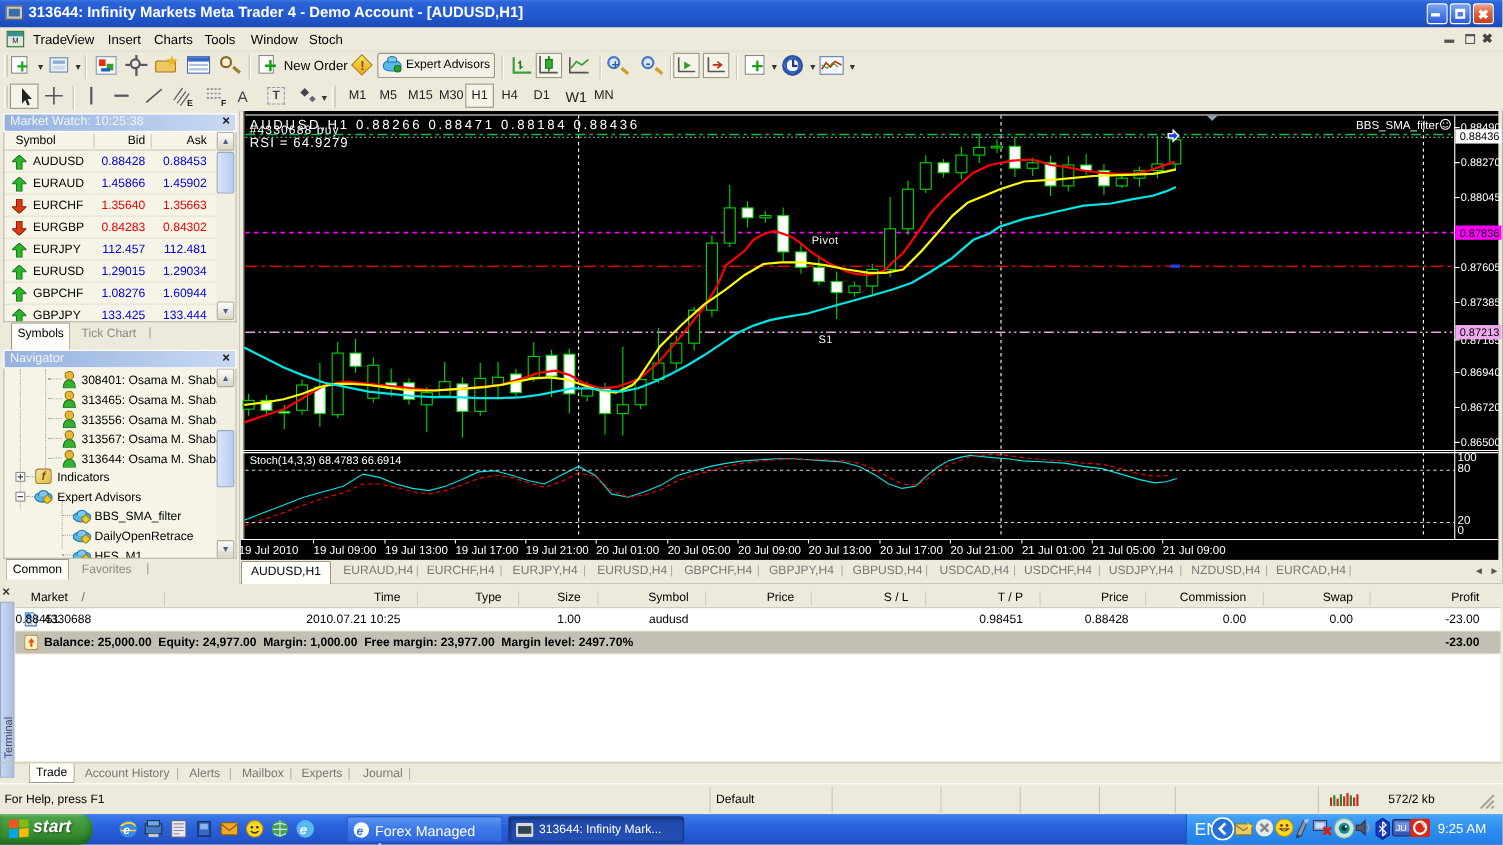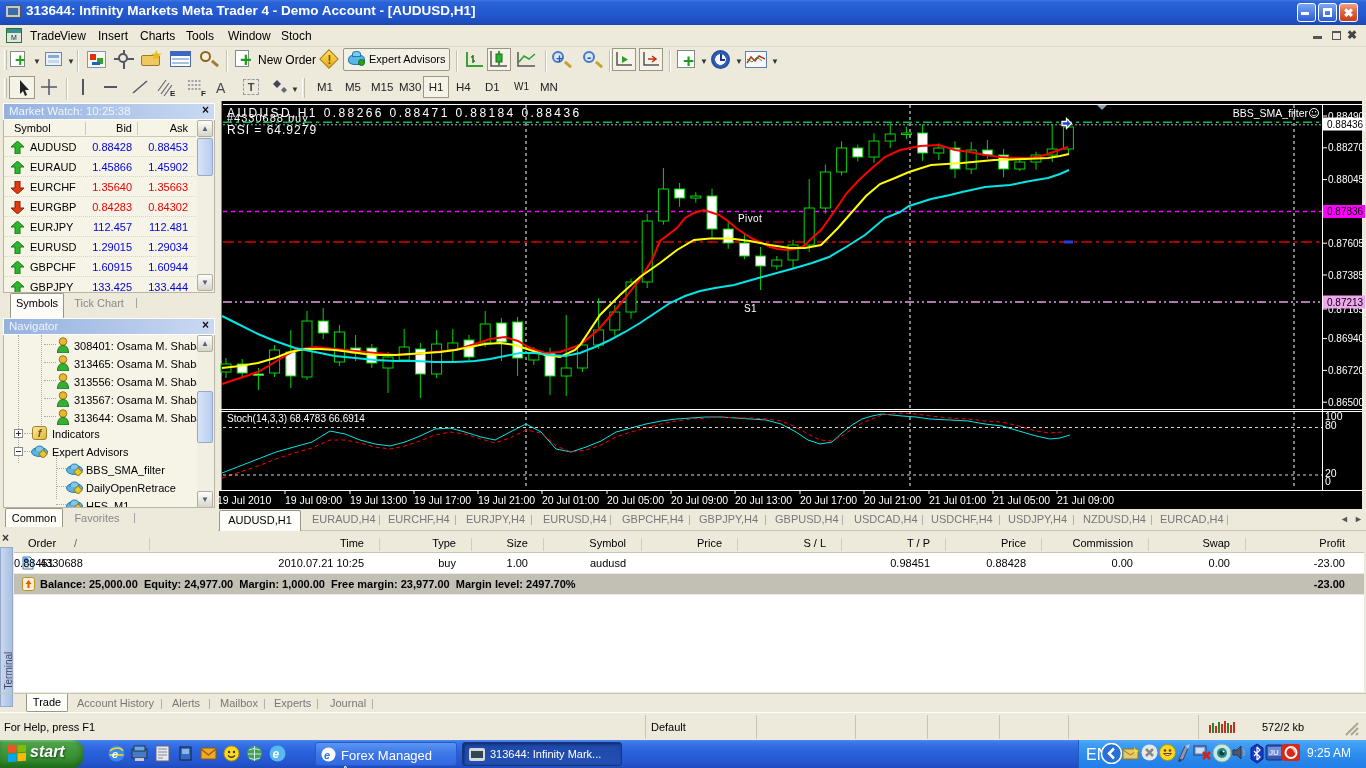--- a/index.html
+++ b/index.html
@@ -191,21 +191,21 @@
       </svg></div>
   <div class="abs" style="left:291px;top:10px;font-size:8px;color:#333;">▼</div>
   <div class="abs" style="left:302px;top:3px;width:3px;height:20px;border-left:1px solid #fff;border-right:1px solid #C0BDA8;"></div>
   <span class="abs" style="left:317px;top:6px;font-size:11.5px;color:#222;">M1</span>
   <span class="abs" style="left:345px;top:6px;font-size:11.5px;color:#222;">M5</span>
   <span class="abs" style="left:371px;top:6px;font-size:11.5px;color:#222;">M15</span>
   <span class="abs" style="left:399px;top:6px;font-size:11.5px;color:#222;">M30</span>
   <span class="abs" style="left:423px;top:1px;width:26px;height:22px;border:1px solid #9A9784;background:#F5F3E8;text-align:center;line-height:21px;font-size:11.5px;color:#222;">H1</span>
   <span class="abs" style="left:456px;top:6px;font-size:11.5px;color:#222;">H4</span>
   <span class="abs" style="left:485px;top:6px;font-size:11.5px;color:#222;">D1</span>
-  <span class="abs" style="left:514px;top:6px;font-size:10px;color:#222;">W1</span>
+  <span class="abs" style="left:514px;top:6px;font-size:13px;color:#222;">W1</span>
   <span class="abs" style="left:540px;top:6px;font-size:11.5px;color:#222;">MN</span>
 </div>
 
 <div class="abs" style="left:0;top:101px;width:218px;height:430px;background:#EDEADB;font-size:11px;">
 
   <div class="abs" style="left:3px;top:2px;width:212px;height:17px;background:linear-gradient(90deg,#94B1DF,#C9D9F2);border:1px solid #fff;color:#F0F4FB;font-size:11.5px;padding:1px 0 0 5px;">Market Watch: 10:25:38</div>
   <div class="abs" style="left:202px;top:4px;color:#111;font-size:12px;font-weight:bold;line-height:11px;">×</div>
   <div class="abs" style="left:3px;top:19px;width:212px;height:173px;background:#F6F3E7;border:1px solid #B8B5A4;border-top:none;overflow:hidden;">
     <div class="abs" style="left:0;top:0;width:192px;height:17px;border-bottom:1px solid #CCC9B8;">
       <span class="abs" style="left:10px;top:2px;color:#000;">Symbol</span>
@@ -262,21 +262,21 @@
           </svg>
           <span style="position:absolute;left:26px;top:4px;color:#000;">EURUSD</span>
           <span style="position:absolute;left:0;top:4px;width:128px;text-align:right;color:#0000D8;">1.29015</span>
           <span style="position:absolute;left:0;top:4px;width:184px;text-align:right;color:#0000D8;">1.29034</span>
         </div>
       <div style="position:relative;height:20px;border-bottom:1px dotted #D8D5C4;">
           <svg style="position:absolute;left:7px;top:4px;" width="13" height="13">
             <path d="M6.5,0 L13,6 L9,6 L9,13 L4,13 L4,6 L0,6 Z" fill="#2DB52D" stroke="#1A7A1A"></path>
           </svg>
           <span style="position:absolute;left:26px;top:4px;color:#000;">GBPCHF</span>
-          <span style="position:absolute;left:0;top:4px;width:128px;text-align:right;color:#0000D8;">1.60915</span>
+          <span style="position:absolute;left:0;top:4px;width:128px;text-align:right;color:#0000D8;">1.08276</span>
           <span style="position:absolute;left:0;top:4px;width:184px;text-align:right;color:#0000D8;">1.60944</span>
         </div>
       <div style="position:relative;height:20px;">
           <svg style="position:absolute;left:7px;top:4px;" width="13" height="13">
             <path d="M6.5,0 L13,6 L9,6 L9,13 L4,13 L4,6 L0,6 Z" fill="#2DB52D" stroke="#1A7A1A"></path>
           </svg>
           <span style="position:absolute;left:26px;top:4px;color:#000;">GBPJPY</span>
           <span style="position:absolute;left:0;top:4px;width:128px;text-align:right;color:#0000D8;">133.425</span>
           <span style="position:absolute;left:0;top:4px;width:184px;text-align:right;color:#0000D8;">133.444</span>
         </div>
@@ -623,21 +623,21 @@
   <span class="abs" style="left:1136px;top:5px;font-size:9px;color:#555;">►</span>
 </div>
 
 <div class="abs" style="left:0;top:531px;width:1366px;height:181px;background:#EDEADB;">
   <div class="abs" style="left:2px;top:3px;width:9px;height:9px;color:#333;font-size:12px;font-weight:bold;line-height:8px;">×</div>
   <div class="abs" style="left:0;top:16px;width:13px;height:160px;background:linear-gradient(90deg,#C8D8F0,#A8C0E4);border:1px solid #98A8C8;">
     <div style="position:absolute;left:-17px;top:112px;transform:rotate(-90deg);transform-origin:center;width:48px;font-size:10px;color:#446;">Terminal</div>
   </div>
 
   <div class="abs" style="left:14px;top:5px;width:1350px;height:17px;border-bottom:1px solid #C8C5B4;font-size:11px;color:#000;">
-    <span class="abs" style="left:14px;top:1px;">Order</span>
+    <span class="abs" style="left:14px;top:1px;">Market</span>
       <span class="abs" style="left:60px;top:1px;color:#666;">/</span>
     <span class="abs" style="left:0px;top:1px;width:350px;text-align:right;">Time</span>
     <span class="abs" style="left:0px;top:1px;width:442px;text-align:right;">Type</span>
     <span class="abs" style="left:0px;top:1px;width:514px;text-align:right;">Size</span>
     <span class="abs" style="left:0px;top:1px;width:612px;text-align:right;">Symbol</span>
     <span class="abs" style="left:0px;top:1px;width:708px;text-align:right;">Price</span>
     <span class="abs" style="left:0px;top:1px;width:812px;text-align:right;">S / L</span>
     <span class="abs" style="left:0px;top:1px;width:916px;text-align:right;">T / P</span>
     <span class="abs" style="left:0px;top:1px;width:1012px;text-align:right;">Price</span>
     <span class="abs" style="left:0px;top:1px;width:1119px;text-align:right;">Commission</span>
@@ -657,21 +657,20 @@
   </div>
 
   <div class="abs" style="left:14px;top:22px;width:1350px;height:20px;background:#FFFFFF;font-size:11px;color:#000;">
     <svg class="abs" style="left:8px;top:3px;" width="12" height="14">
         <path d="M1,1 L8,1 L11,4 L11,13 L1,13 Z" fill="#EAF2FA" stroke="#4878B8"></path>
         <path d="M3,6 L9,6 M3,8.5 L9,8.5 M3,11 L7,11" stroke="#88A8D0" stroke-width="1"></path>
         <circle cx="4" cy="4" r="2.5" fill="#3898E8"></circle>
       </svg>
     <span class="abs" style="left:26px;top:4px;">4330688</span>
     <span class="abs" style="left:0px;top:4px;width:350px;text-align:right;">2010.07.21 10:25</span>
-    <span class="abs" style="left:0px;top:4px;width:442px;text-align:right;">buy</span>
     <span class="abs" style="left:0px;top:4px;width:514px;text-align:right;">1.00</span>
     <span class="abs" style="left:0px;top:4px;width:612px;text-align:right;">audusd</span>
     <span class="abs" style="left:0px;top:4px;width:708px;text-align:left;">0.88451</span>
     <span class="abs" style="left:16px;top:4px;width:812px;text-align:center;margin-top:19px;">0.87626</span>
     <span class="abs" style="left:0px;top:4px;width:916px;text-align:right;">0.98451</span>
     <span class="abs" style="left:0px;top:4px;width:1012px;text-align:right;">0.88428</span>
     <span class="abs" style="left:0px;top:4px;width:1119px;text-align:right;">0.00</span>
     <span class="abs" style="left:0px;top:4px;width:1216px;text-align:right;">0.00</span>
     <span class="abs" style="left:0px;top:4px;width:1331px;text-align:right;">-23.00</span>
   </div>

